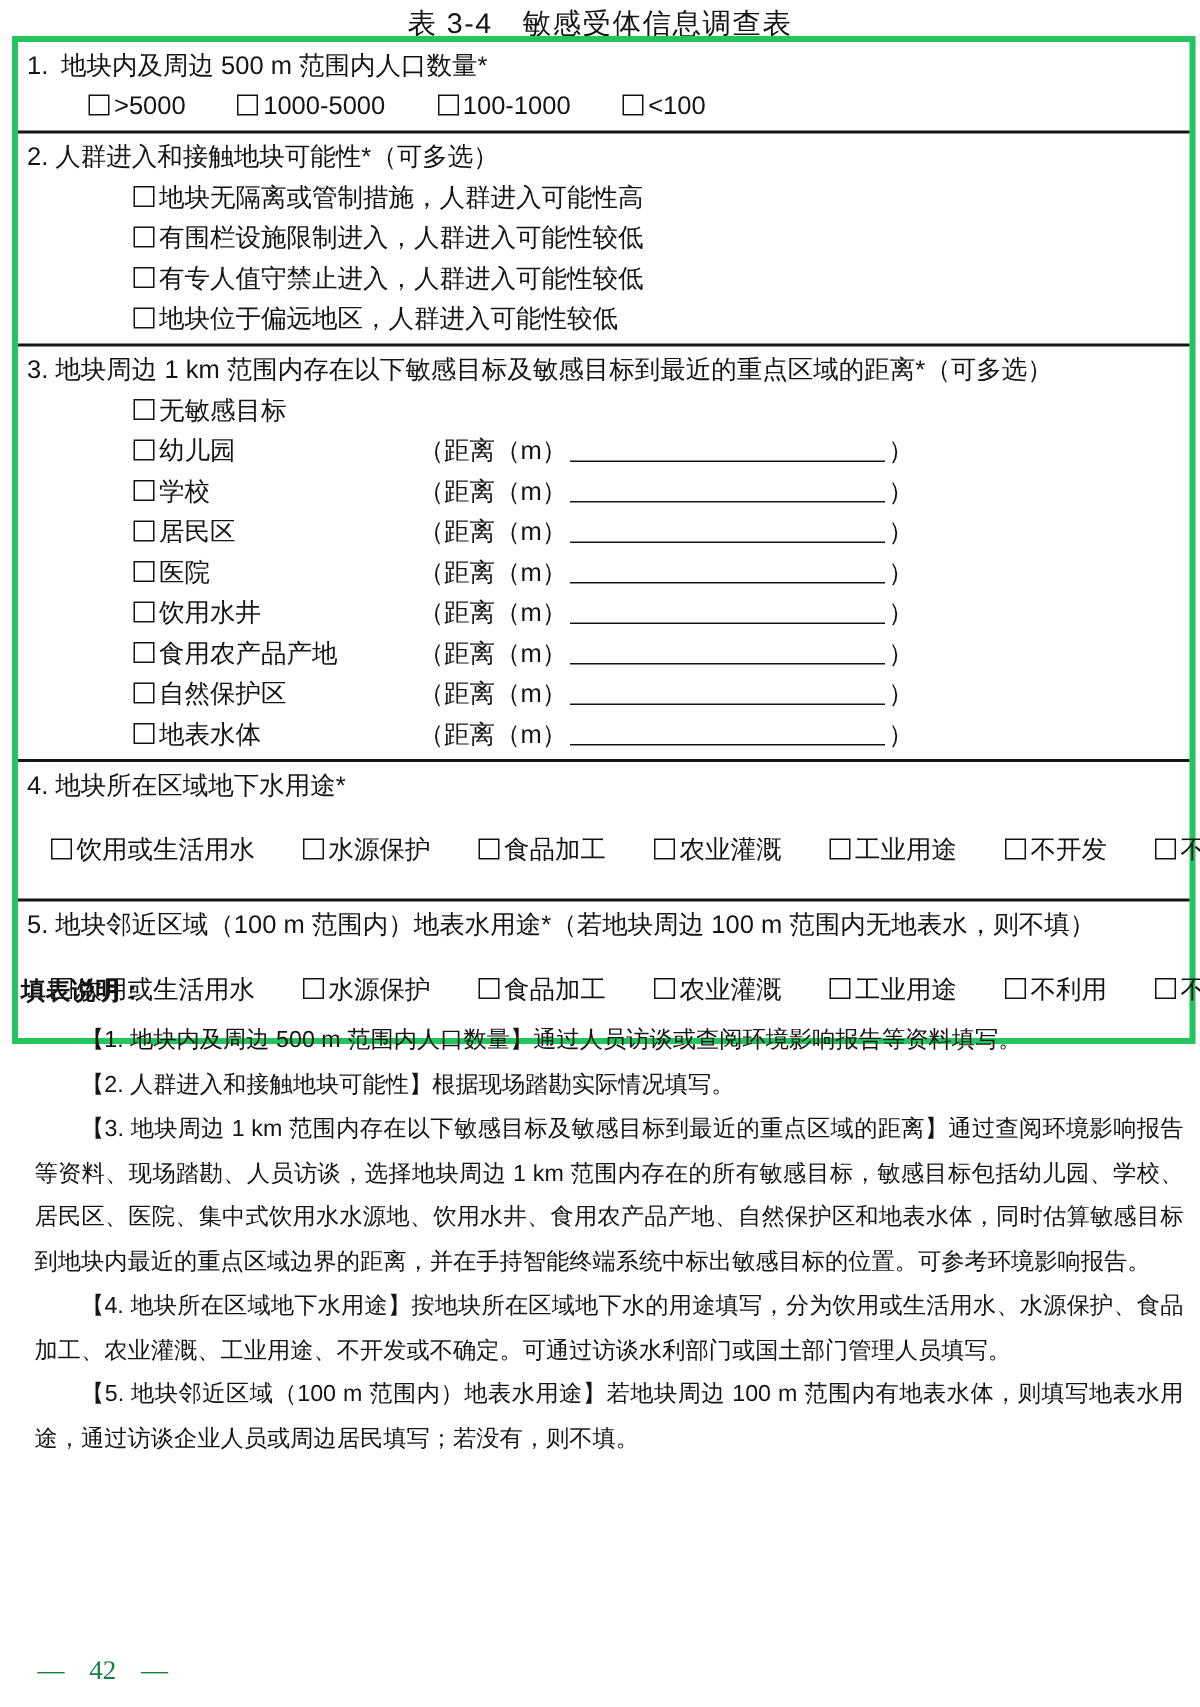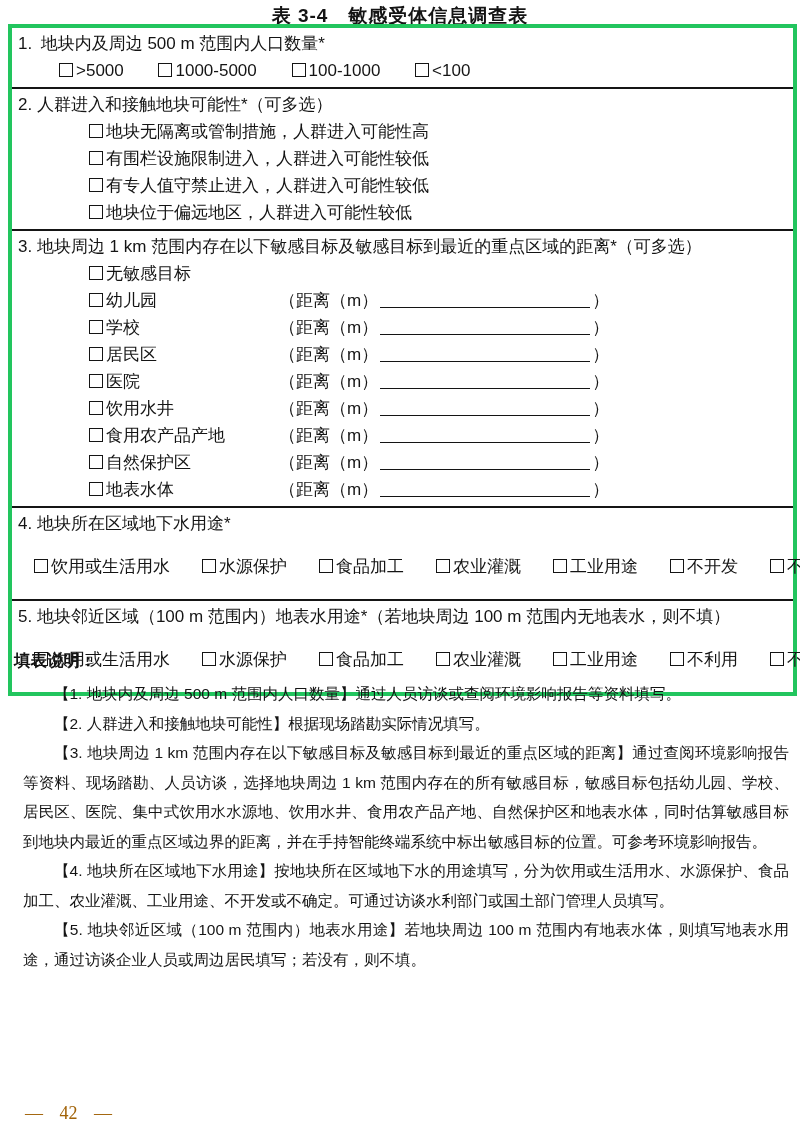--- a/index.html
+++ b/index.html
@@ -3,21 +3,21 @@
 <meta charset="utf-8">
 <style>
   html,body { margin:0; padding:0; background:#ffffff; }
   .page {
     position:relative; width:800px; height:1138px; background:#ffffff;
     color:#141414; font-family:"Liberation Sans", sans-serif;
     overflow:hidden;
   }
   .doc-title {
     position:absolute; top:3px; left:0; width:100%;
-    text-align:center; font-size:19px; font-weight:700; letter-spacing:1px;
+    text-align:center; font-size:19px; font-weight:400; letter-spacing:1px;
   }
   .survey-table {
     position:absolute; left:8px; top:24px; width:781px;
     border:4px solid #22c55e;
   }
   .sec { border-top:2px solid #151515; padding:2px 0 3px 0; }
   .sec:first-child { border-top:none; }
   .line { line-height:27px; font-size:17px; white-space:nowrap; }
   .sec-heading { padding-left:6px; }
   .indent-opt { padding-left:47px; }
@@ -35,21 +35,21 @@
     border-bottom:1.5px solid #141414; margin:0 2px; vertical-align:-2px;
   }
   .usage-row { display:flex; justify-content:space-between; padding:0 10px 0 6px; }
   .usage-row .opt { margin:16px; white-space:nowrap; }
   .notes { position:absolute; left:23px; top:650px; width:766px; font-size:15.5px; }
   .notes-title { font-weight:700; font-size:16.5px; margin:0 0 7px -9px; }
   .notes p { margin:0; text-indent:2em; line-height:29.5px; text-align:justify; }
   .page-footer {
     position:absolute; left:25px; top:1103px;
     font-size:18px; font-family:"Liberation Serif", serif;
-    word-spacing:12px; color:#a16207;
+    word-spacing:12px; color:#15803d;
   }
 </style>
 </head>
 <body>
 
 <div class="page">
 
   <div class="doc-title">表 3-4　敏感受体信息调查表</div>
 
   <div class="survey-table">

